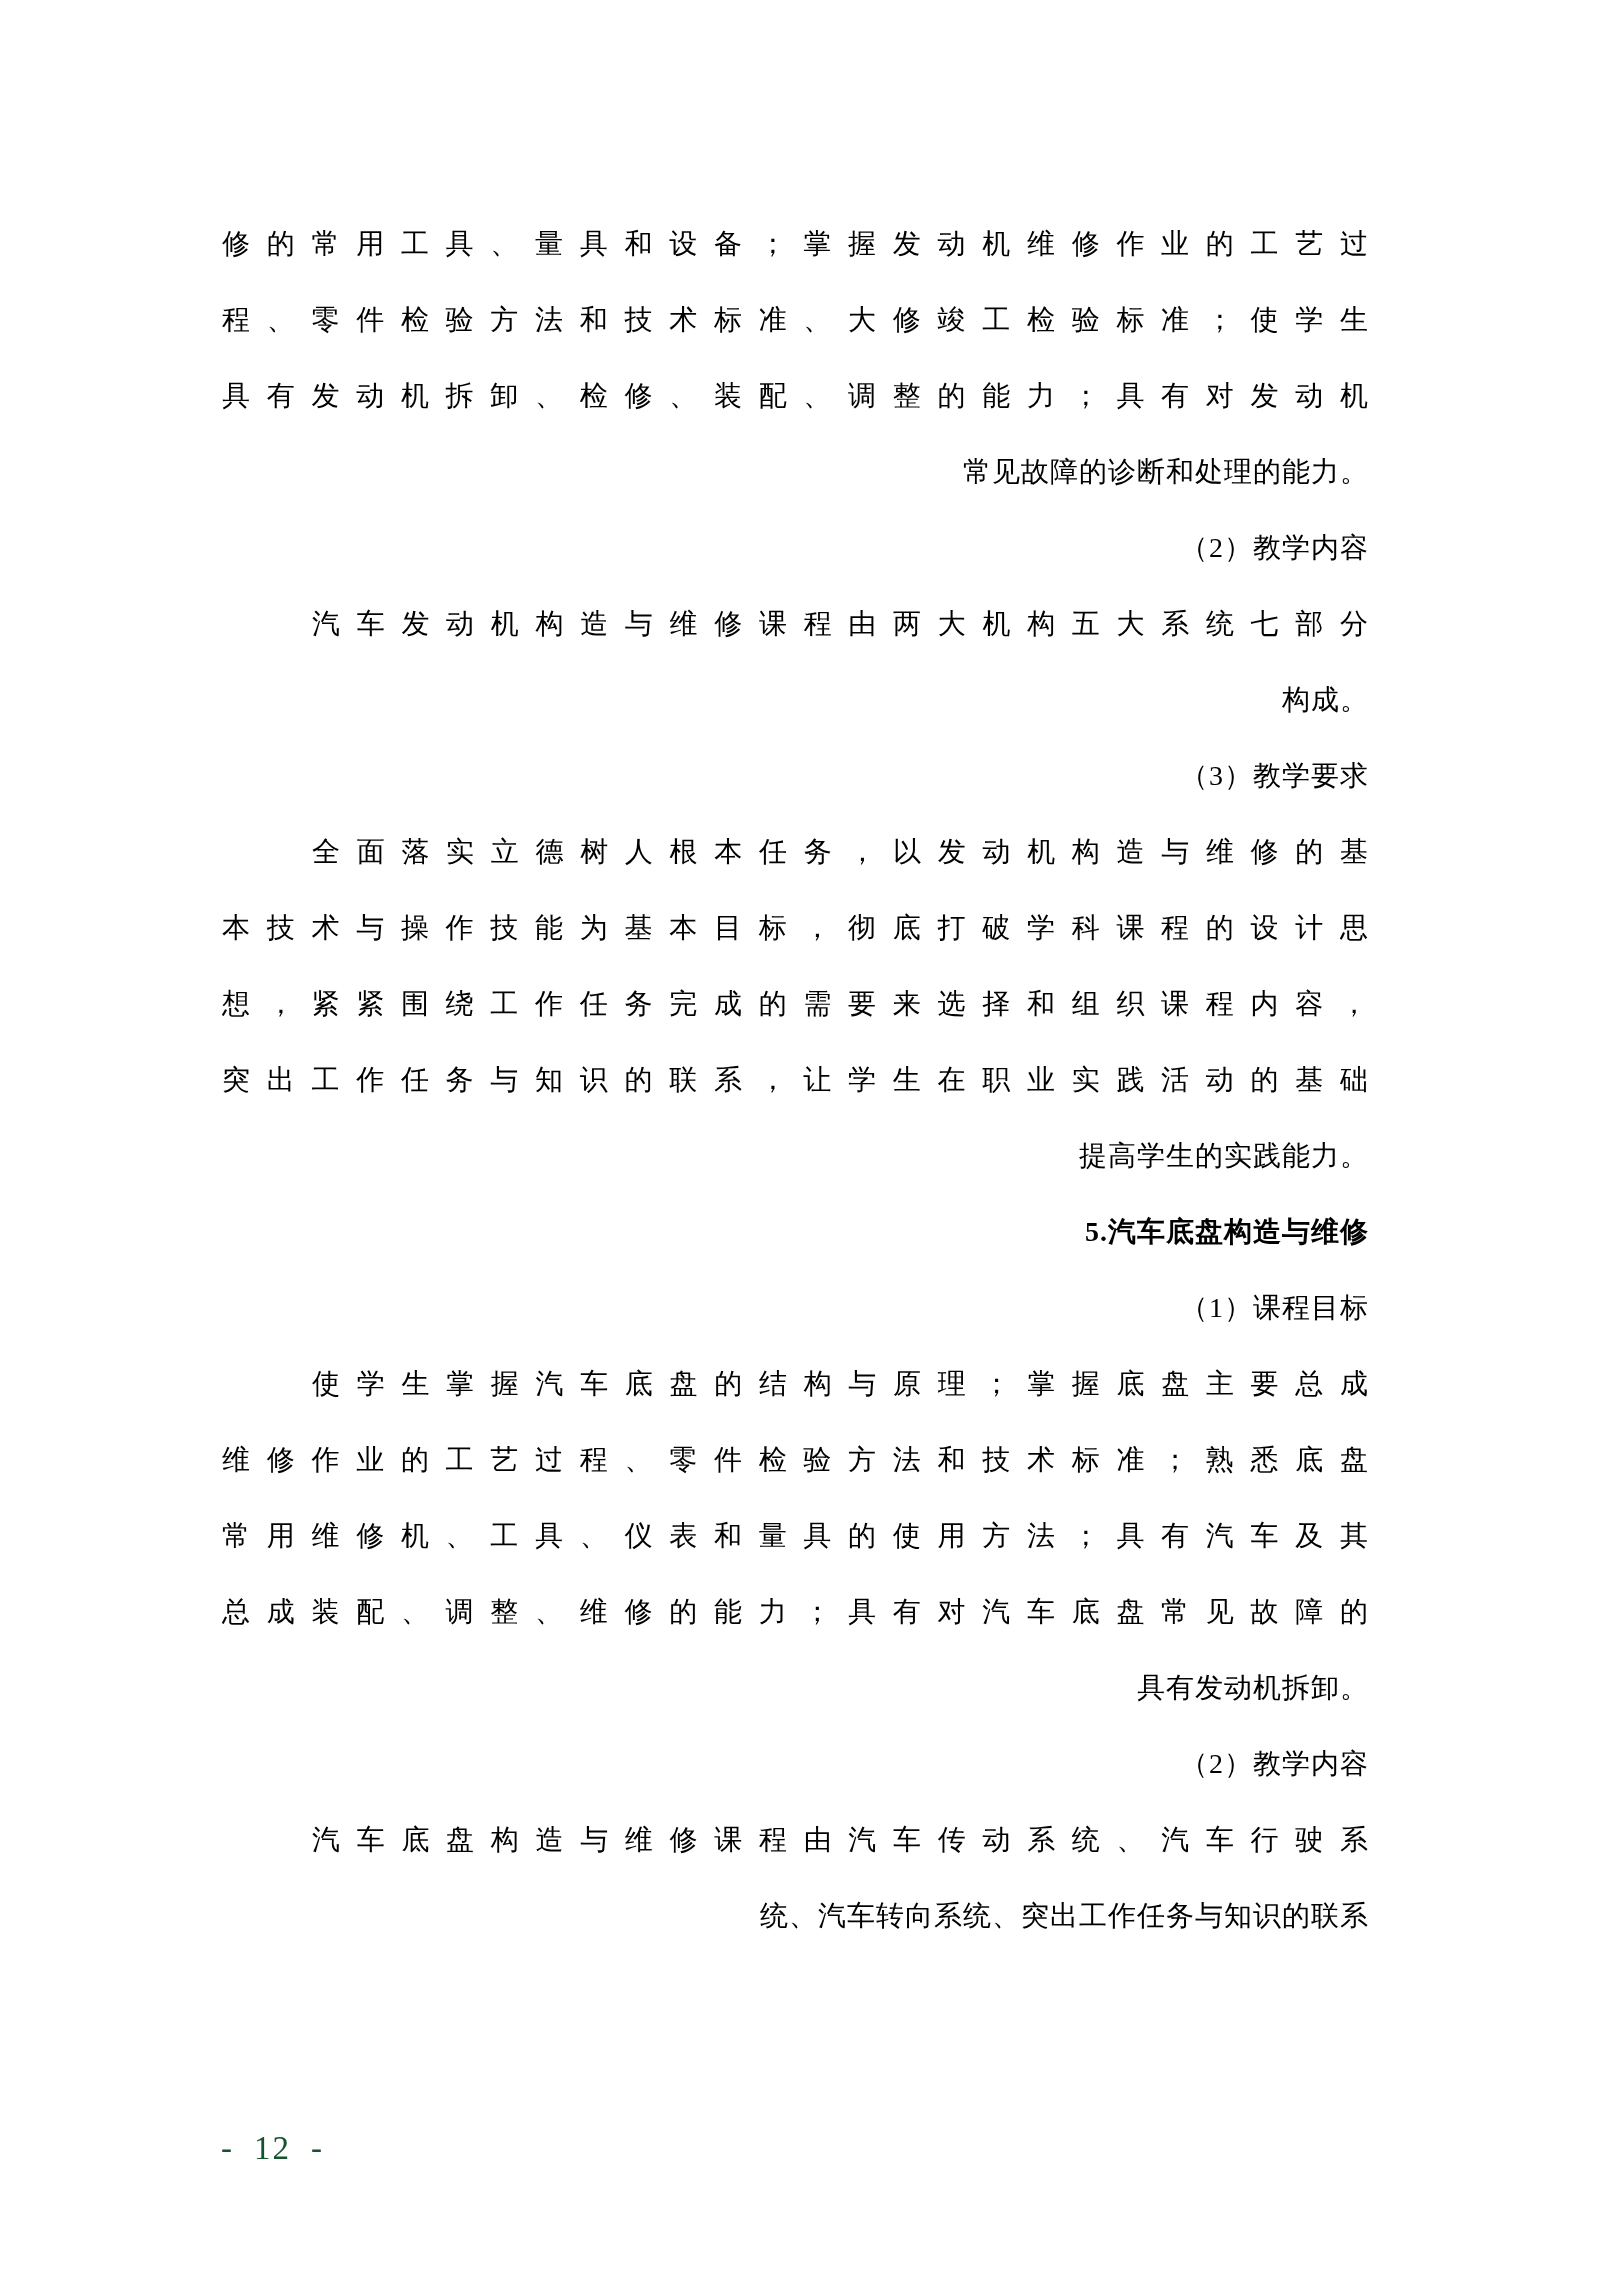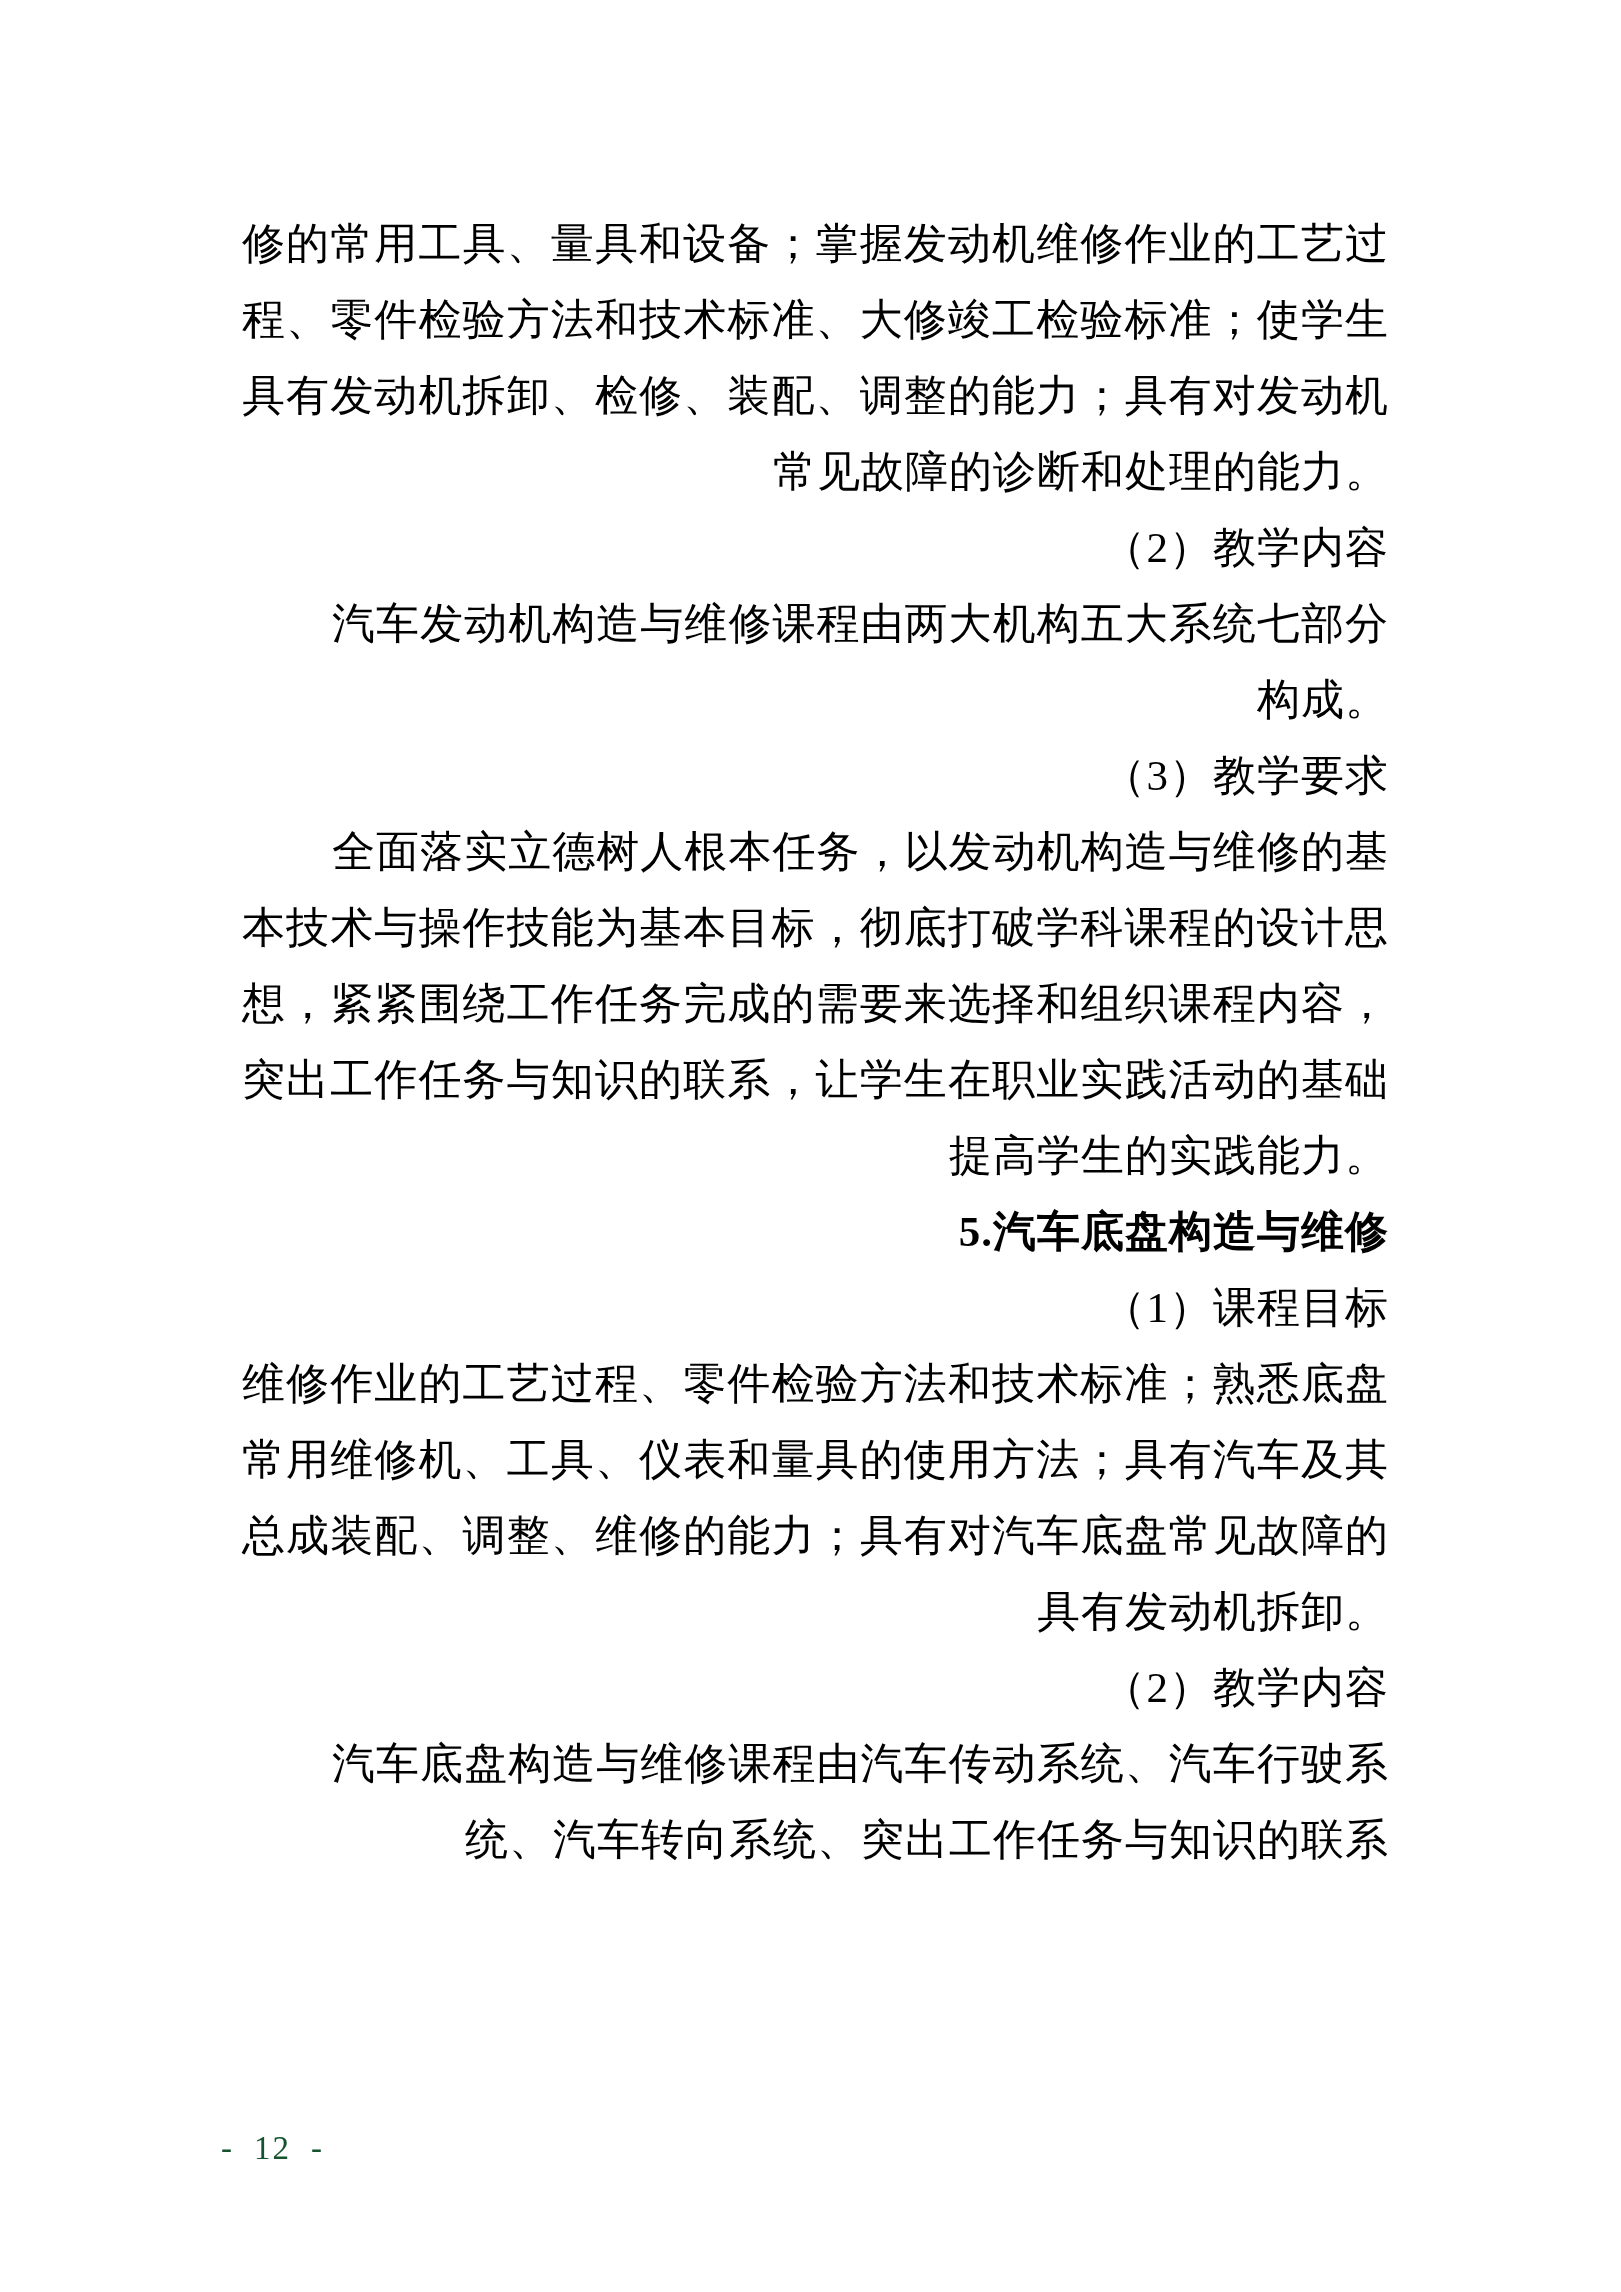--- a/index.html
+++ b/index.html
@@ -14,23 +14,22 @@
     background: #ffffff;
     overflow: hidden;
     font-family: "Liberation Serif", "DejaVu Serif", serif;
     color: #000000;
   }
   .text-block {
     position: absolute;
     left: 222px;
     top: 206px;
     width: 1147px;
-    font-size: 43px;
+    font-size: 28px;
     letter-spacing: 1px;
-    margin-left: 20px;
   }
   .line {
     height: 76px;
     line-height: 76px;
     text-align: right;
     white-space: normal;
   }
   .line.full {
     text-align: justify;
     text-align-last: justify;
@@ -67,20 +66,21 @@
       <div class="line para full">汽车发动机构造与维修课程由两大机构五大系统七部分</div>
       <div class="line cont">构成。</div>
       <div class="line para">（3）教学要求</div>
       <div class="line para full">全面落实立德树人根本任务，以发动机构造与维修的基</div>
       <div class="line cont full">本技术与操作技能为基本目标，彻底打破学科课程的设计思</div>
       <div class="line cont full">想，紧紧围绕工作任务完成的需要来选择和组织课程内容，</div>
       <div class="line cont full">突出工作任务与知识的联系，让学生在职业实践活动的基础</div>
       <div class="line cont">提高学生的实践能力。</div>
       <div class="line heading">5.汽车底盘构造与维修</div>
       <div class="line para">（1）课程目标</div>
+      <div class="line para full">使学生掌握汽车底盘的结构与原理；掌握底盘主要总成</div>
       <div class="line cont full">维修作业的工艺过程、零件检验方法和技术标准；熟悉底盘</div>
       <div class="line cont full">常用维修机、工具、仪表和量具的使用方法；具有汽车及其</div>
       <div class="line cont full">总成装配、调整、维修的能力；具有对汽车底盘常见故障的</div>
       <div class="line cont">具有发动机拆卸。</div>
       <div class="line para">（2）教学内容</div>
       <div class="line para full">汽车底盘构造与维修课程由汽车传动系统、汽车行驶系</div>
       <div class="line cont">统、汽车转向系统、突出工作任务与知识的联系</div>
     </div>
   <div class="page-footer">- 12 -</div>
 </div>

